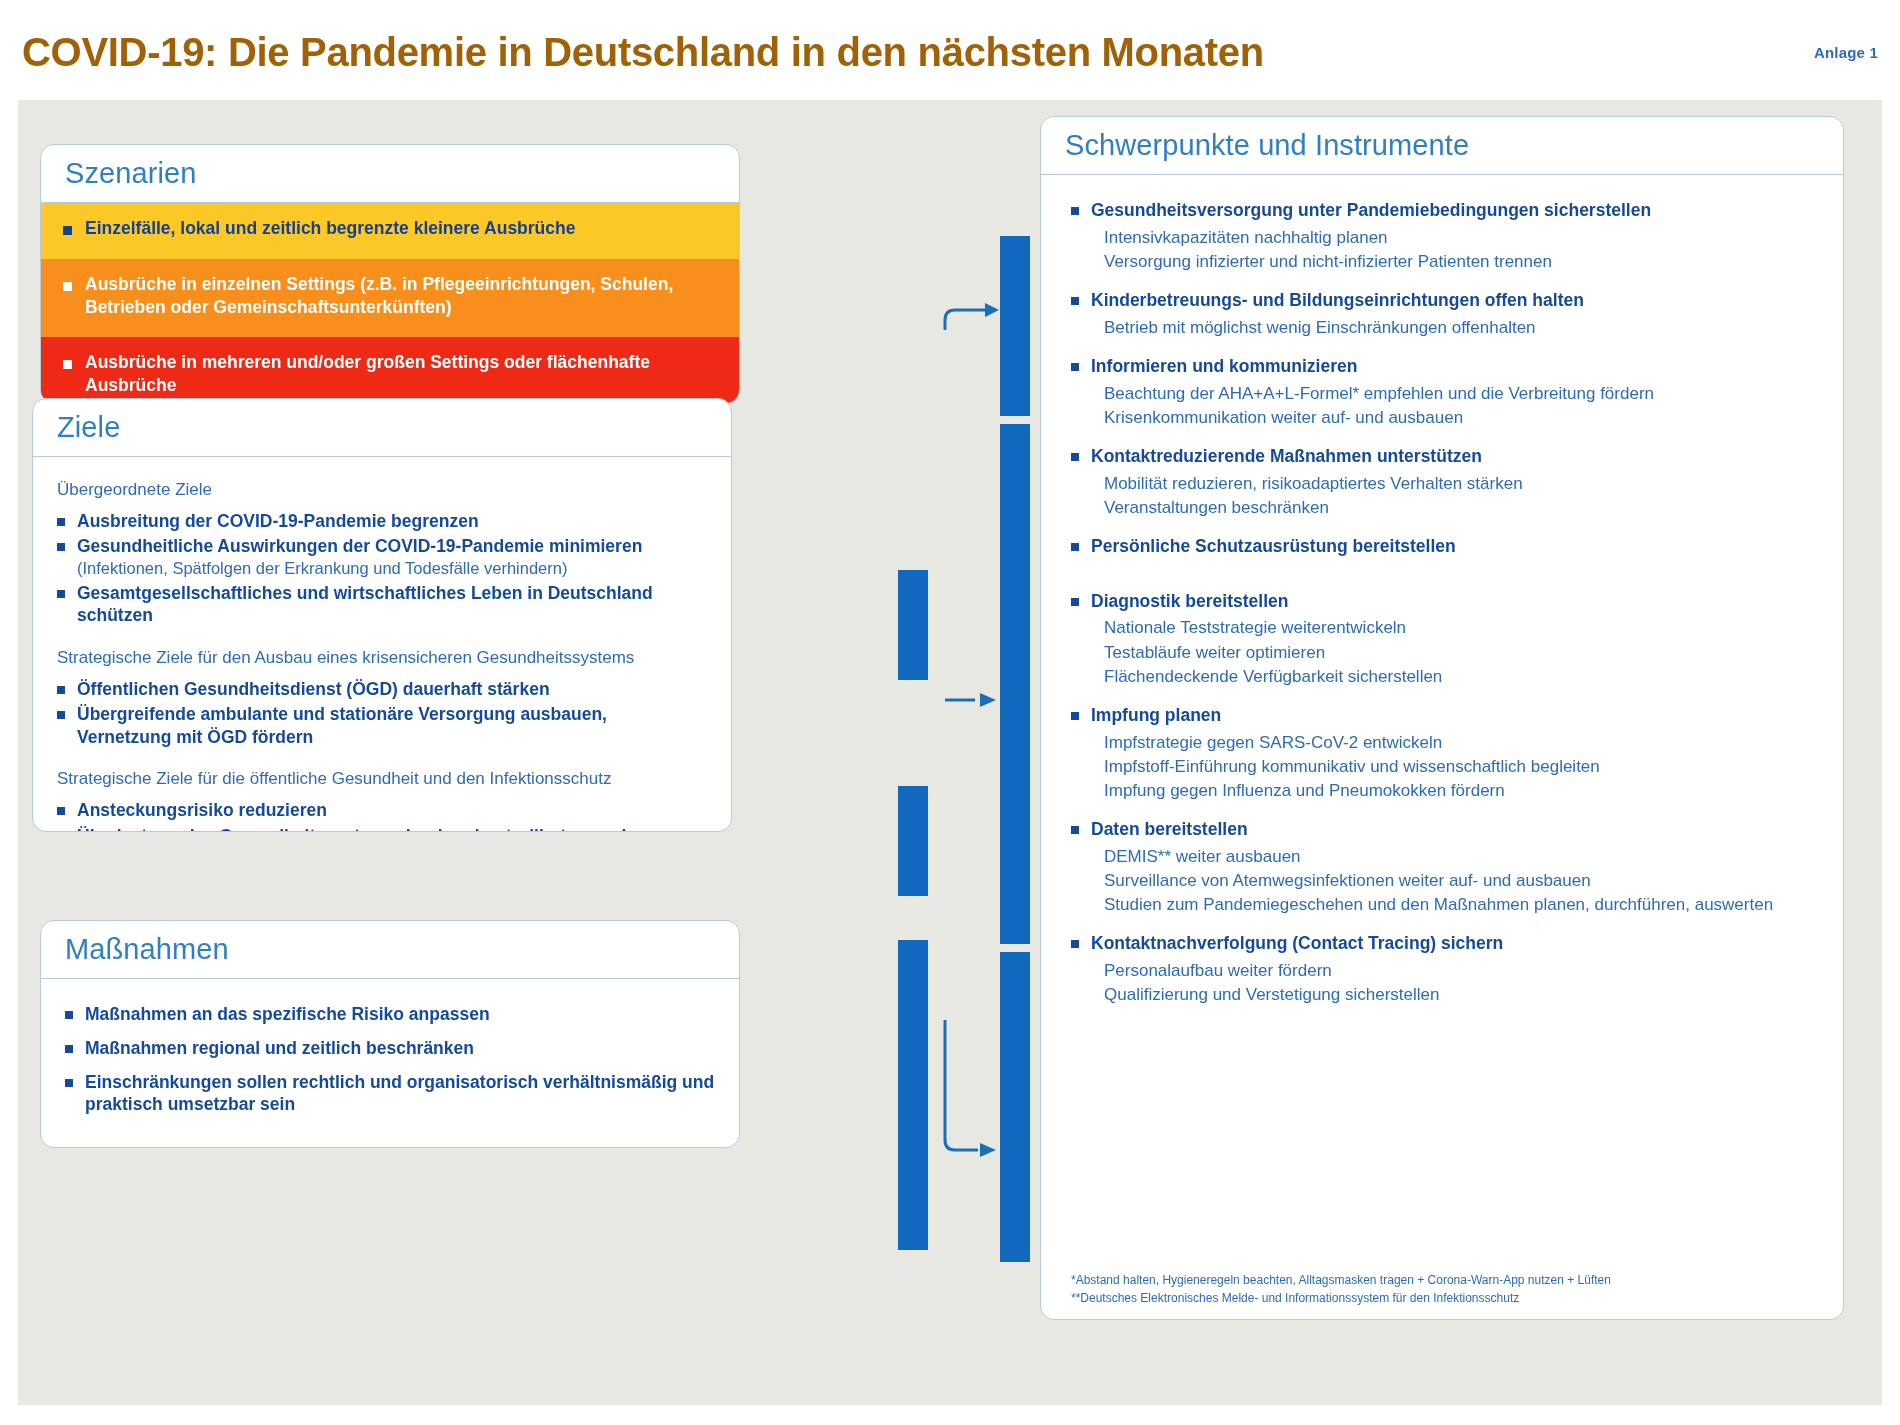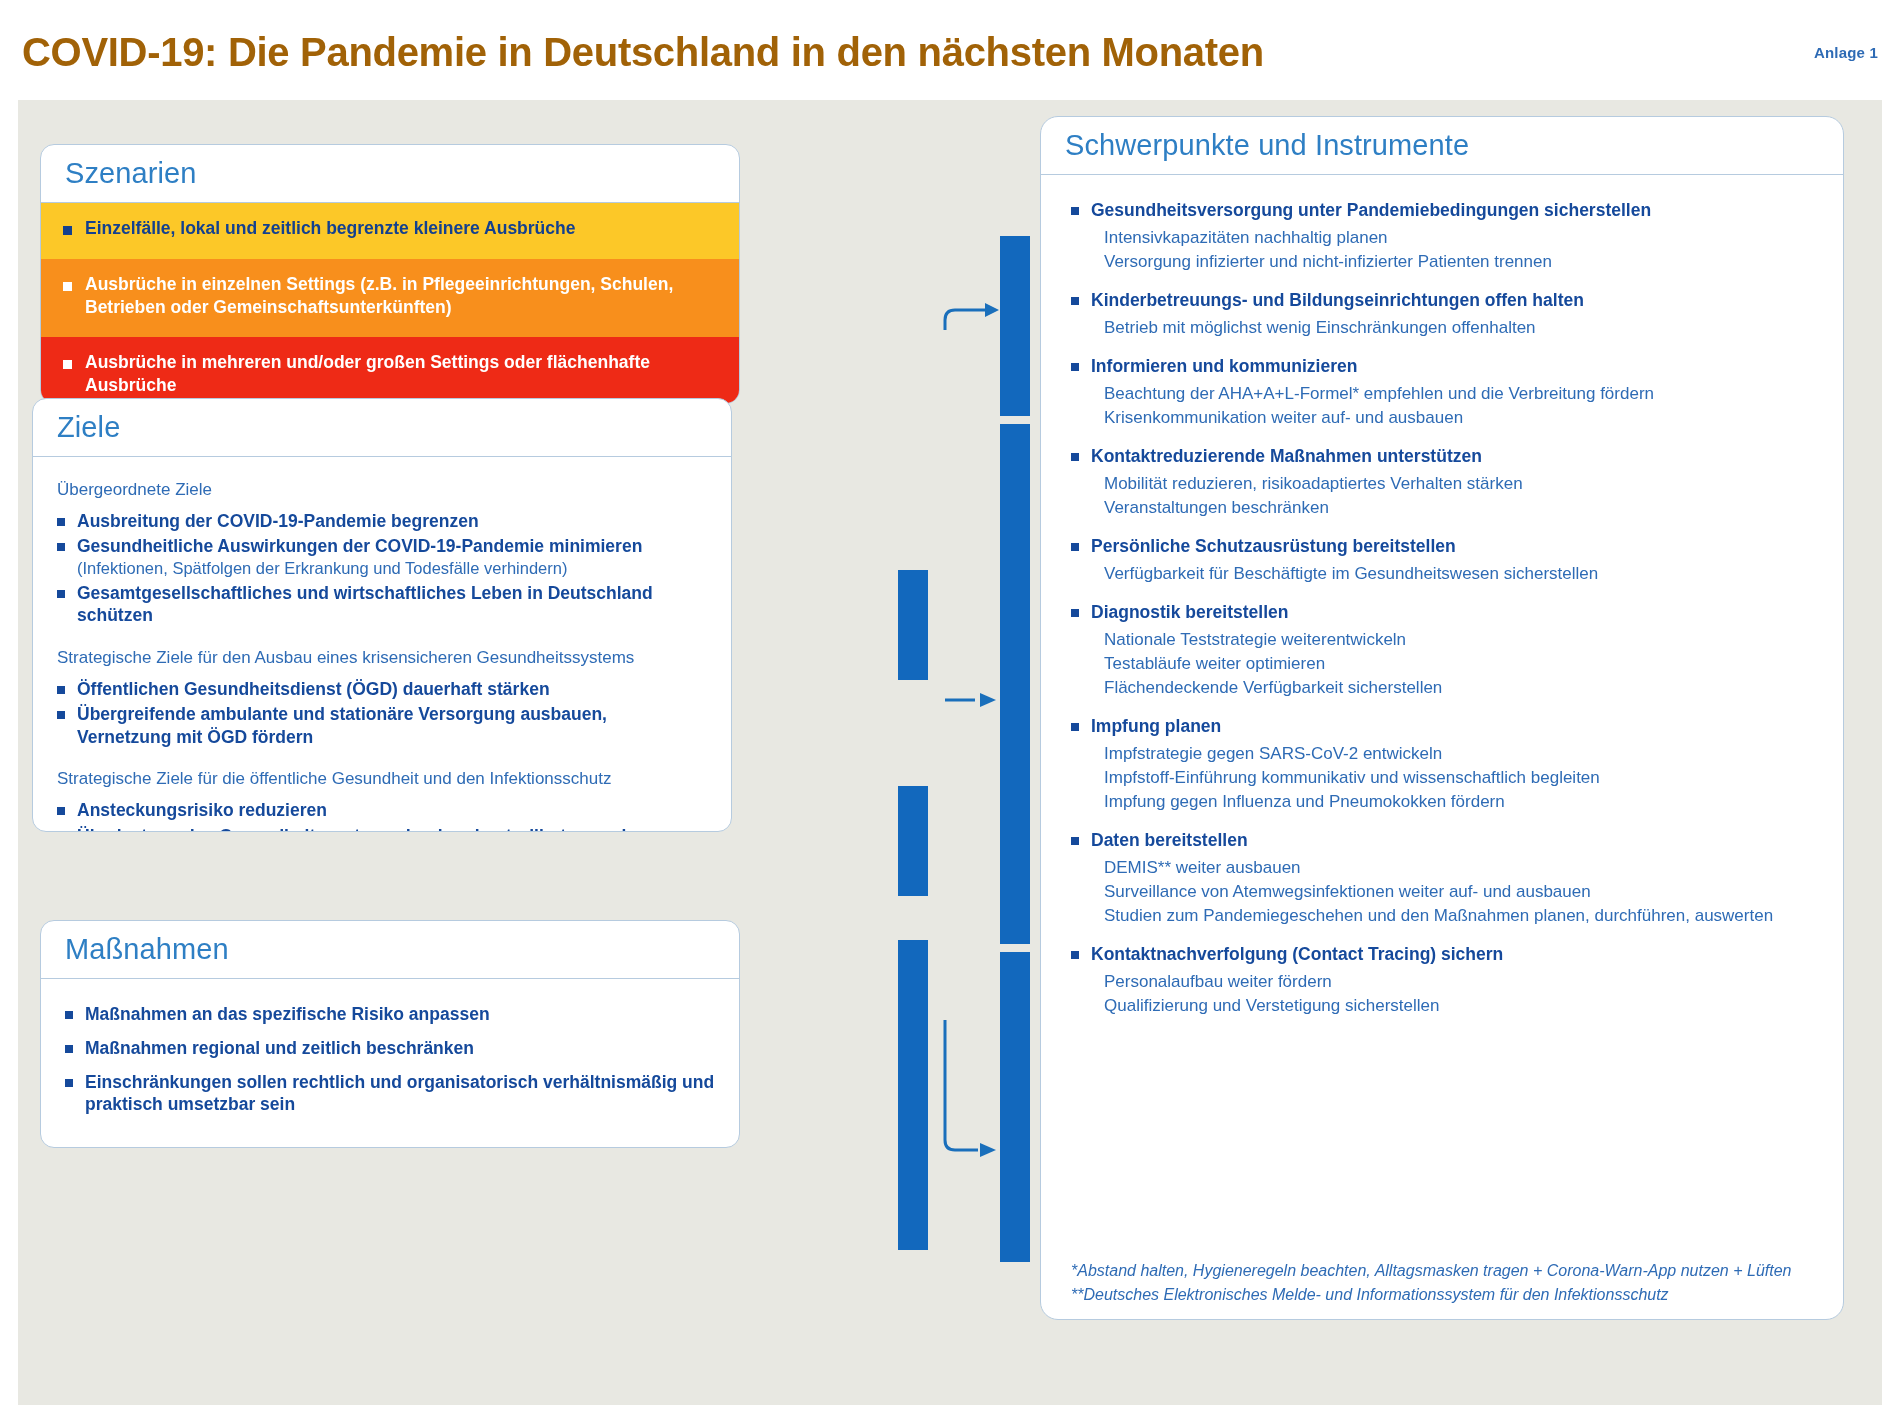--- a/index.html
+++ b/index.html
@@ -71,28 +71,28 @@
   .z-li .ztx .sub{font-weight:normal;color:#2e6bb5;font-size:16.5px;display:block;}
   
   #massnahmen{left:40px;top:920px;width:700px;height:200px;height:auto;}
   #massnahmen{height:228px;}
   .m-body{position:absolute;left:0;right:0;top:58px;bottom:0;padding:24px 20px 0 24px;box-sizing:border-box;}
   .m-li{display:flex;align-items:flex-start;margin-bottom:11px;}
   .m-li .sq{width:8px;height:8px;flex:0 0 8px;background:#15499b;margin-top:8px;margin-right:12px;}
   .m-li .mtx{font-size:17.5px;font-weight:bold;color:#15499b;line-height:1.3;}
   
   #schwer{left:1040px;top:116px;width:1004px;height:1204px;}
-  #schwer{left:1040px;width:804px;border-radius:18px;}
+  #schwer{left:1040px;width:804px;}
   .s-body{position:absolute;left:0;right:0;top:58px;bottom:0;padding:24px 18px 0 30px;box-sizing:border-box;}
   .s-item{display:flex;align-items:flex-start;margin-bottom:17px;}
   .s-item .sq{width:8px;height:8px;flex:0 0 8px;background:#15499b;margin-top:8px;margin-right:12px;}
   .s-head{font-size:17.5px;font-weight:bold;color:#15499b;line-height:1.3;}
   .s-sub{font-size:17px;font-weight:normal;color:#2e6bb5;line-height:1.42;margin-left:33px;}
   .footnotes{position:absolute;left:30px;right:16px;bottom:12px;}
-  .fn{font-size:16px;color:#2e6bb5;line-height:1.5;white-space:nowrap;font-style:italic;}
+  .fn{font-size:12px;color:#2e6bb5;line-height:1.5;white-space:nowrap;}
   
   .bluebar{position:absolute;background:#1268bd;width:30px;}
   svg.conn{position:absolute;overflow:visible;}
 </style>
 </head>
 <body>
 
 <div id="page">
 
   <div id="header">
@@ -257,21 +257,20 @@
         <div class="s-sub" style="margin-top:-13px;">Mobilität reduzieren, risikoadaptiertes Verhalten stärken</div>
         <div class="s-sub">Veranstaltungen beschränken</div>
       </div>
 
       <div style="height:15px"></div>
       <div>
         <div class="s-item">
             <span class="sq"></span>
           <span class="s-head">Persönliche Schutzausrüstung bereitstellen</span>
           </div>
-        <div class="s-sub" style="margin-top:-13px;">Verfügbarkeit für Beschäftigte im Gesundheitswesen sicherstellen</div>
       </div>
 
       <div style="height:15px"></div>
       <div>
         <div class="s-item">
             <span class="sq"></span>
           <span class="s-head">Diagnostik bereitstellen</span>
           </div>
         <div class="s-sub" style="margin-top:-13px;">Nationale Teststrategie weiterentwickeln</div>
         <div class="s-sub">Testabläufe weiter optimieren</div>

